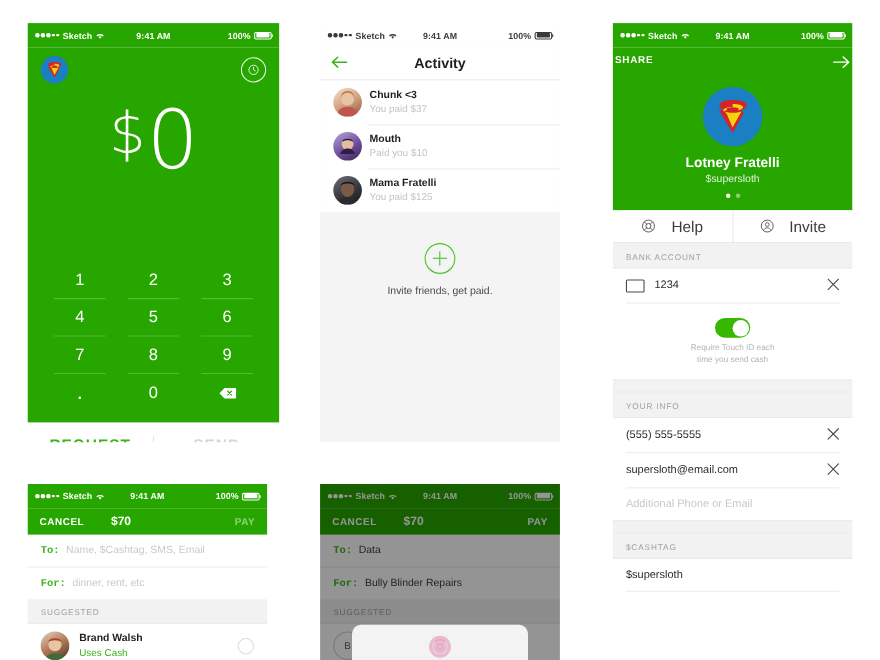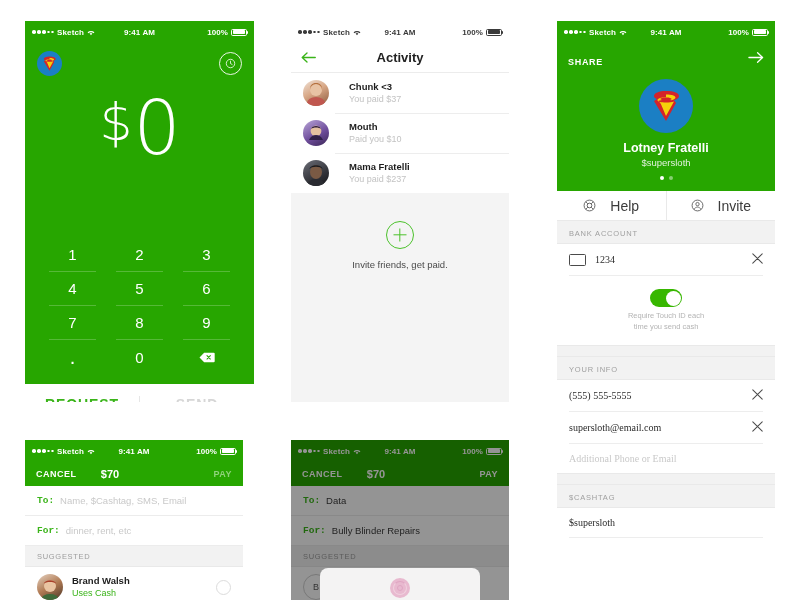--- a/index.html
+++ b/index.html
@@ -71,21 +71,21 @@
 
   
   .s2 { left: 291px; top: 21px; width: 218px; height: 381px; background:#f4f4f4; }
   .navbar {
     height: 30px; background:#fff; display:flex; align-items:center;
     position:relative; border-bottom: 1px solid #ececec;
   }
   .navbar .title { flex:1; text-align:center; font-size: 13px; font-weight: bold; color:#222; }
   .back-arrow { position:absolute; left: 10px; top: 50%; transform: translateY(-50%); }
   .act-list { background:#fff; }
-  .act-row { display:flex; align-items:center; padding: 7px 12px; gap: 20px; position:relative; }
+  .act-row { display:flex; align-items:center; padding: 7px 12px; gap: 7px; position:relative; }
   .act-row + .act-row::before {
     content:""; position:absolute; left: 44px; right:0; top:0; height:1px; background:#ededed;
   }
   .av { width: 26px; height: 26px; border-radius: 50%; flex: 0 0 26px; overflow:hidden; position:relative; }
   .act-name { font-size: 9.5px; font-weight: bold; color: #1d1d1d; line-height: 1.35; }
   .act-sub { font-size: 9px; color: #c3c3c3; line-height: 1.35; }
   .invite-block { padding: 28px 0 34px; text-align:center; }
   .plus-circle {
     width: 28px; height:28px; border-radius:50%; border:1.3px solid #4cc22c;
     margin: 0 auto 10px; position:relative;
@@ -93,41 +93,41 @@
   .plus-circle::before, .plus-circle::after {
     content:""; position:absolute; background:#4cc22c; left:50%; top:50%;
   }
   .plus-circle::before { width: 13px; height: 1.4px; transform: translate(-50%,-50%); }
   .plus-circle::after  { width: 1.4px; height: 13px; transform: translate(-50%,-50%); }
   .invite-txt { font-size: 9.5px; color:#4a4a4a; }
 
   
   .s3 { left: 557px; top: 21px; width: 218px; height: 563px; background:#fff; }
   .p-green { background:#27a600; padding-bottom: 11px; }
-  .p-head { display:flex; align-items:flex-end; justify-content:space-between; padding: 6px 11px 0; }
+  .p-head { display:flex; align-items:flex-start; justify-content:space-between; padding: 6px 2px 0; }
   .p-share { color:#fff; font-size: 9px; font-weight: bold; letter-spacing: .7px; }
   .p-avatar {
     width: 54px; height: 54px; border-radius: 50%; background:#1b7fc4; margin: 12px auto 0;
     display:flex; align-items:center; justify-content:center; overflow:hidden;
   }
   .p-name { text-align:center; color:#fff; font-size: 12.5px; font-weight: bold; margin-top: 8px; }
   .p-tag  { text-align:center; color:#e2f2dc; font-size: 9.5px; margin-top: 2px; }
   .p-dots { display:flex; gap:5px; justify-content:center; margin-top: 8px; }
   .p-dots i { width:4px; height:4px; border-radius:50%; background: rgba(255,255,255,.45); display:block; }
   .p-dots i.on { background:#fff; }
   .p-actions { display:flex; height: 30px; border-bottom: 1px solid #e9e9e9; }
   .p-act { flex:1; display:flex; align-items:center; justify-content:center; gap:14px; font-size: 14px; color:#3c3c3c; }
   .p-act + .p-act { border-left: 1px solid #e9e9e9; text-align: right; }
   .sec-head {
     background:#f2f2f2; padding: 8px 12px 5px; font-size: 7.5px; color:#a0a0a0;
     letter-spacing: .8px; border-bottom: 1px solid #e9e9e9;
   }
   .sec-spacer { background:#f2f2f2; height: 12px; border-top:1px solid #e9e9e9; border-bottom:1px solid #e9e9e9;}
   .row-item {
-    display:flex; align-items:center; padding: 9px 12px; gap: 9px; position: relative; font-family: Liberation Serif, serif;
+    display:flex; align-items:center; padding: 9px 12px; gap: 9px; position: relative;
   }
   .row-item .val { flex:1; font-size: 10px; color:#2b2b2b; }
   .row-item .val.ph { color:#c9c9c9; }
   .row-rule { height:1px; background:#ededed; margin: 0 12px; }
   .card-ic { width: 17px; height: 12px; border: 1px solid #4a4a4a; border-radius: 1.5px; }
   .x-btn { color:#4a4a4a; font-size: 12px; line-height: 1; }
   .toggle-wrap { text-align:center; padding: 13px 0 12px; }
   .toggle {
     width: 32px; height: 18px; border-radius: 9px; background:#37b700; margin: 0 auto;
     position:relative;
@@ -310,21 +310,21 @@
       <div class="act-row">
         <span class="av" style="background:linear-gradient(150deg,#6d6f78 0%,#33343a 60%,#151619 100%)">
           <svg width="26" height="26" viewBox="0 0 26 26">
               <ellipse cx="13" cy="12" rx="6" ry="7" fill="#7a5a44"></ellipse>
               <path d="M6.5 9c1-5 12-5 13 0-2-3-11-3-13 0z" fill="#1b1c20"></path>
               <ellipse cx="13" cy="24" rx="8" ry="5" fill="#2a2b31"></ellipse>
             </svg>
         </span>
         <span>
           <span class="act-name" style="display:block">Mama Fratelli</span>
-          <span class="act-sub" style="display:block">You paid $237</span>
+          <span class="act-sub" style="display:block">You paid $125</span>
         </span>
       </div>
     </div>
 
     <div class="invite-block">
       <div class="plus-circle"></div>
       <div class="invite-txt">Invite friends, get paid.</div>
     </div>
   </div>
 

